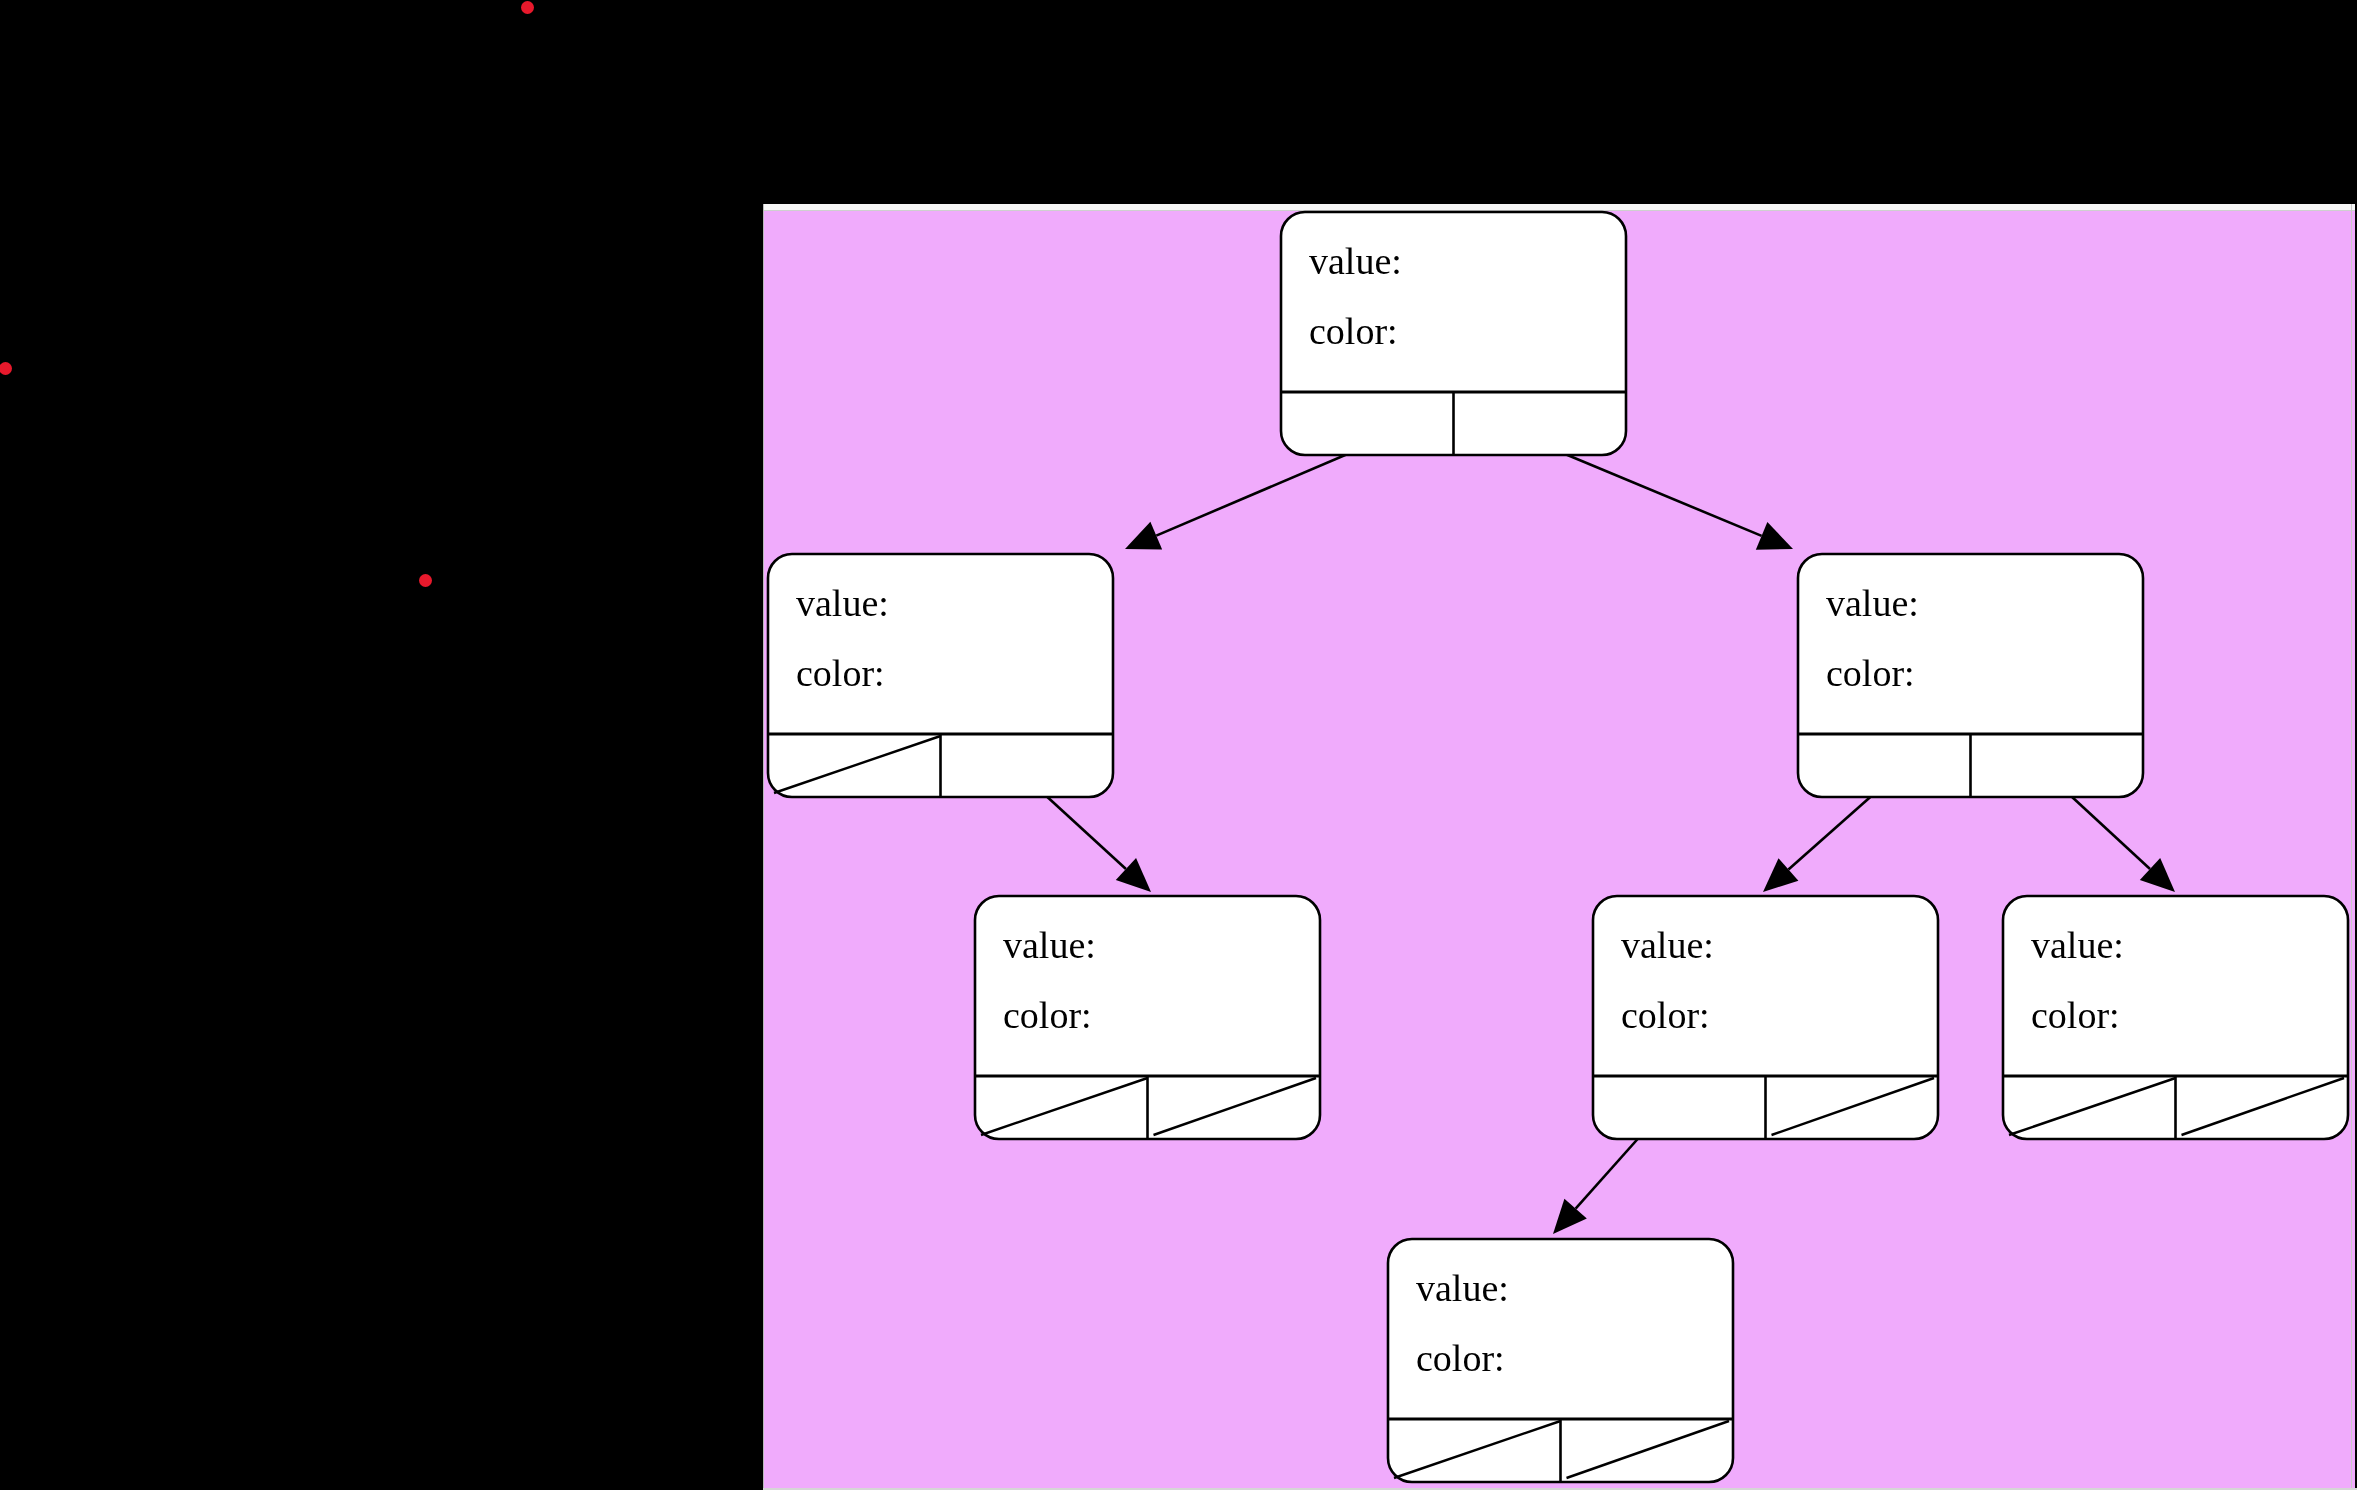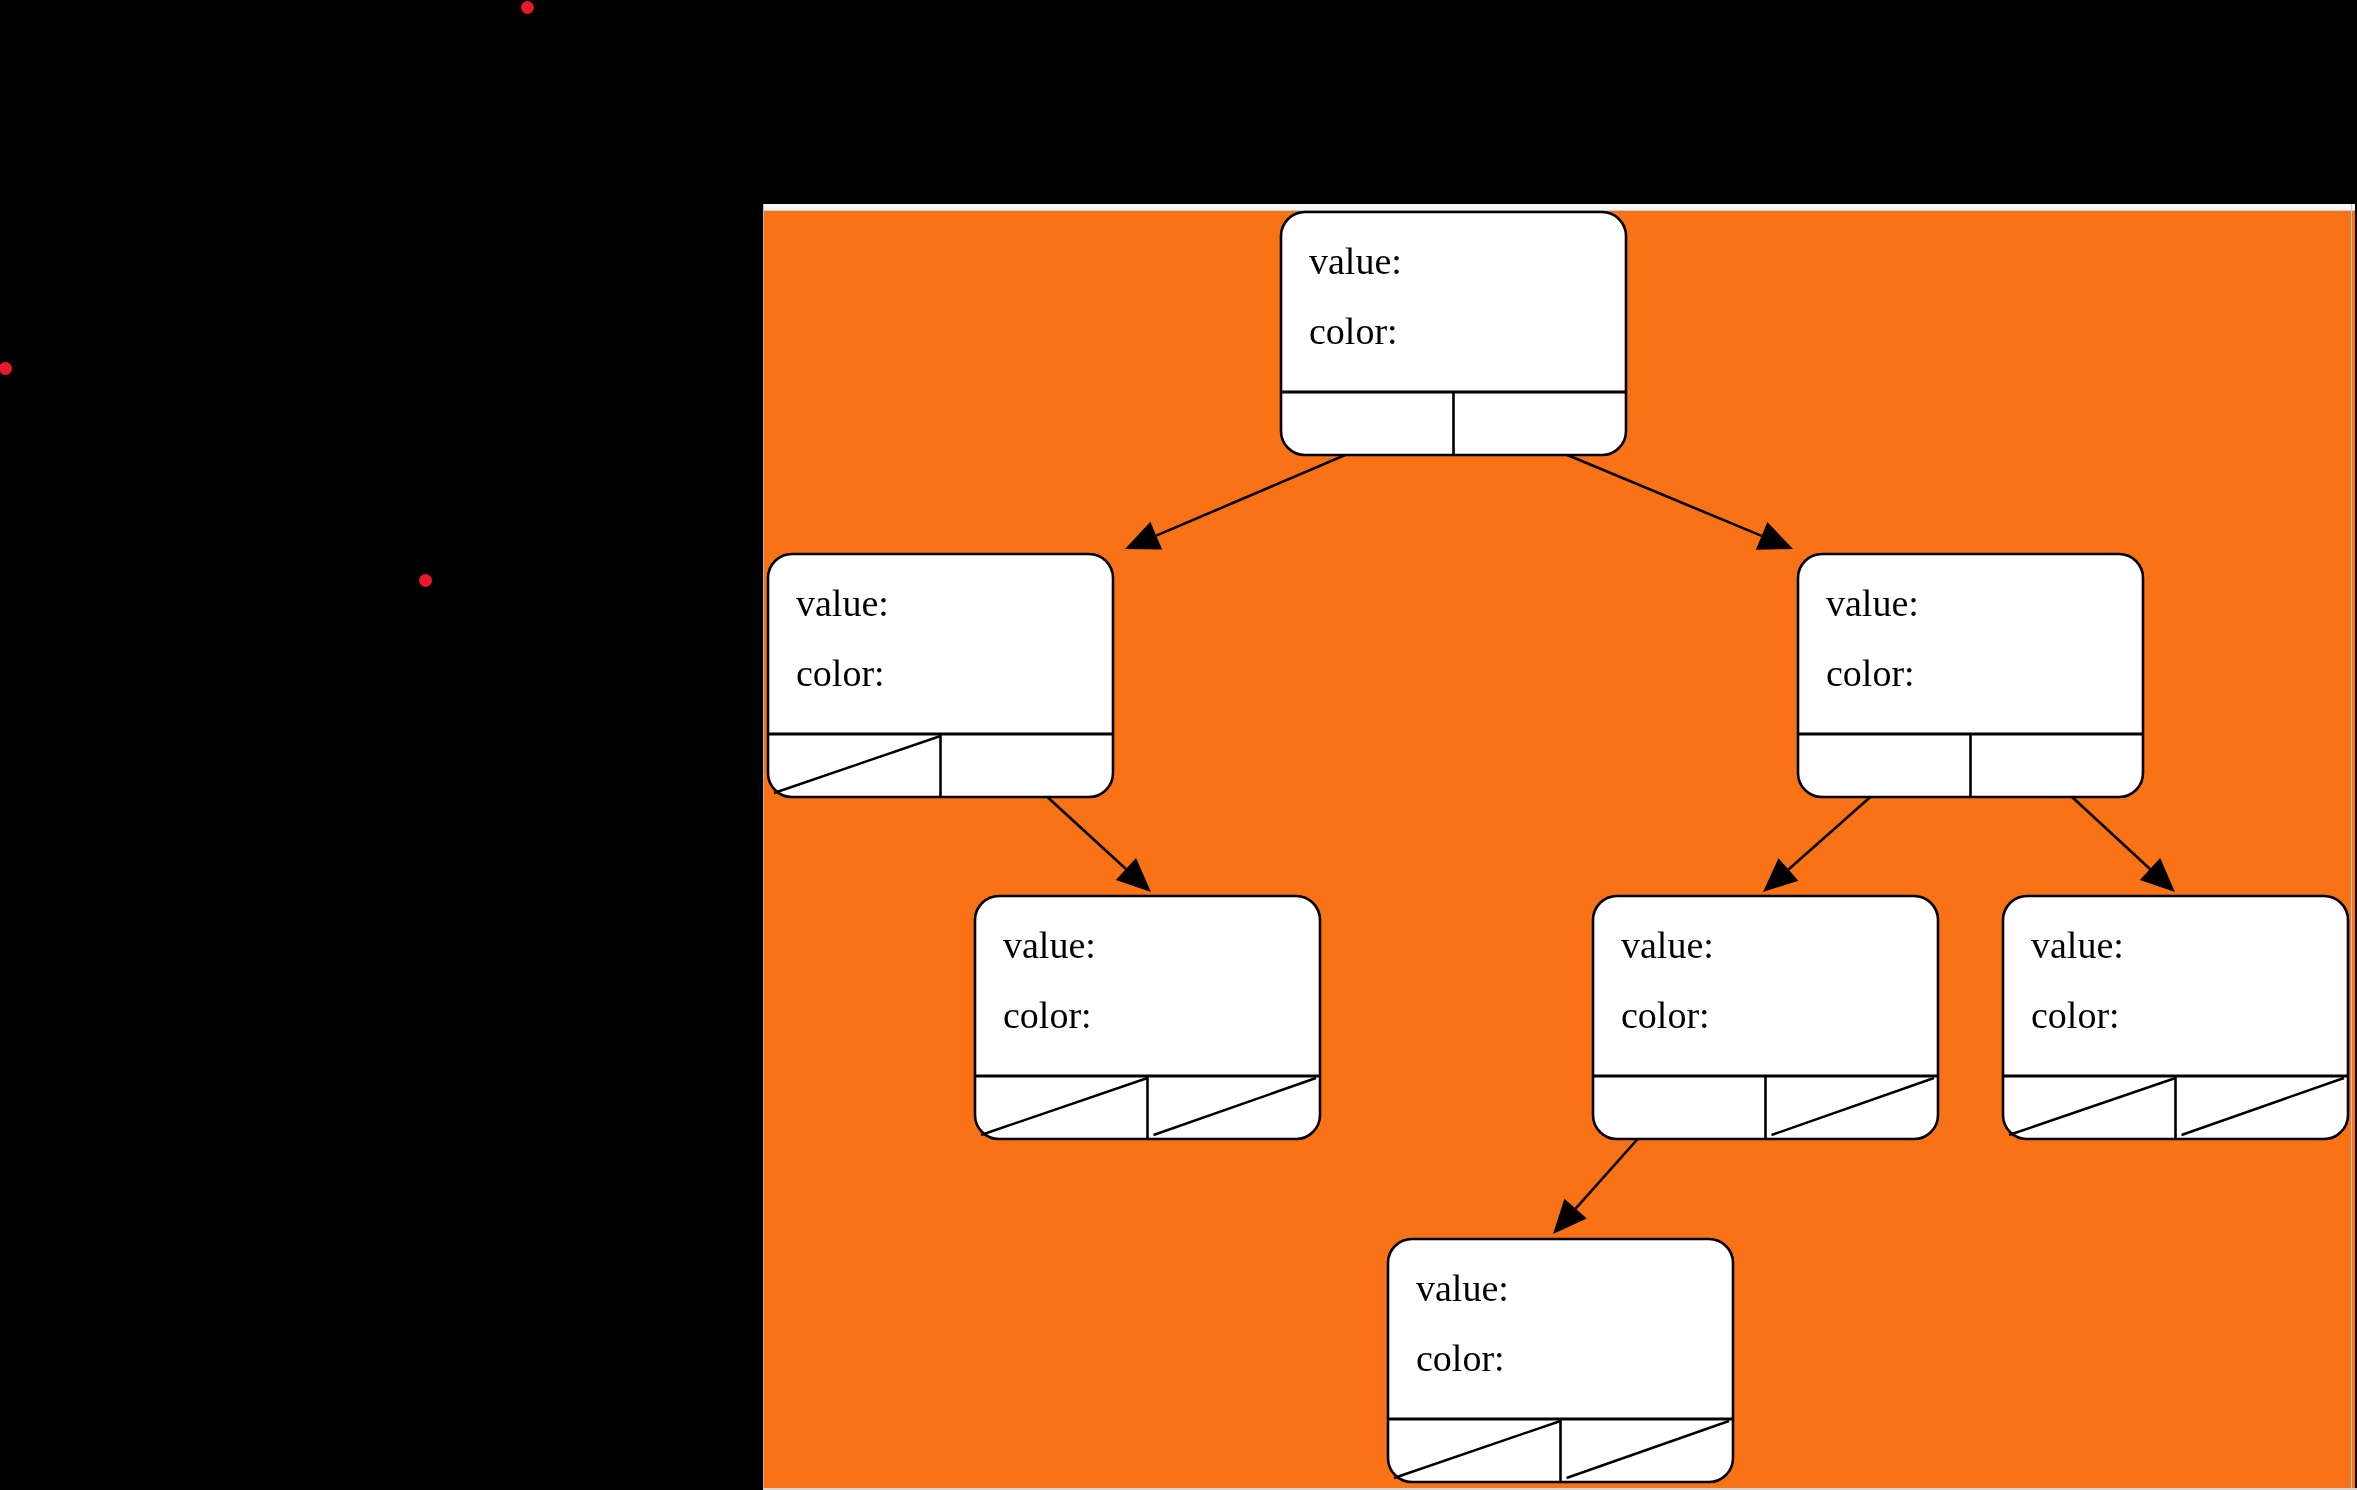--- a/index.html
+++ b/index.html
@@ -33,21 +33,21 @@
     background: #e8192c;
   }
 
   
   #canvas-panel {
     position: absolute;
     left: 763px;
     top: 204px;
     width: 1594px;
     height: 1286px;
-    background: #f97316;
+    background: #f0abfc;
     overflow: hidden;
   }
   #canvas-topbar {
     position: absolute;
     left: 0; top: 0;
     width: 100%;
     height: 6px;
     background: #f7f7f7;
     border-bottom: 1px solid #cfcfcf;
   }

